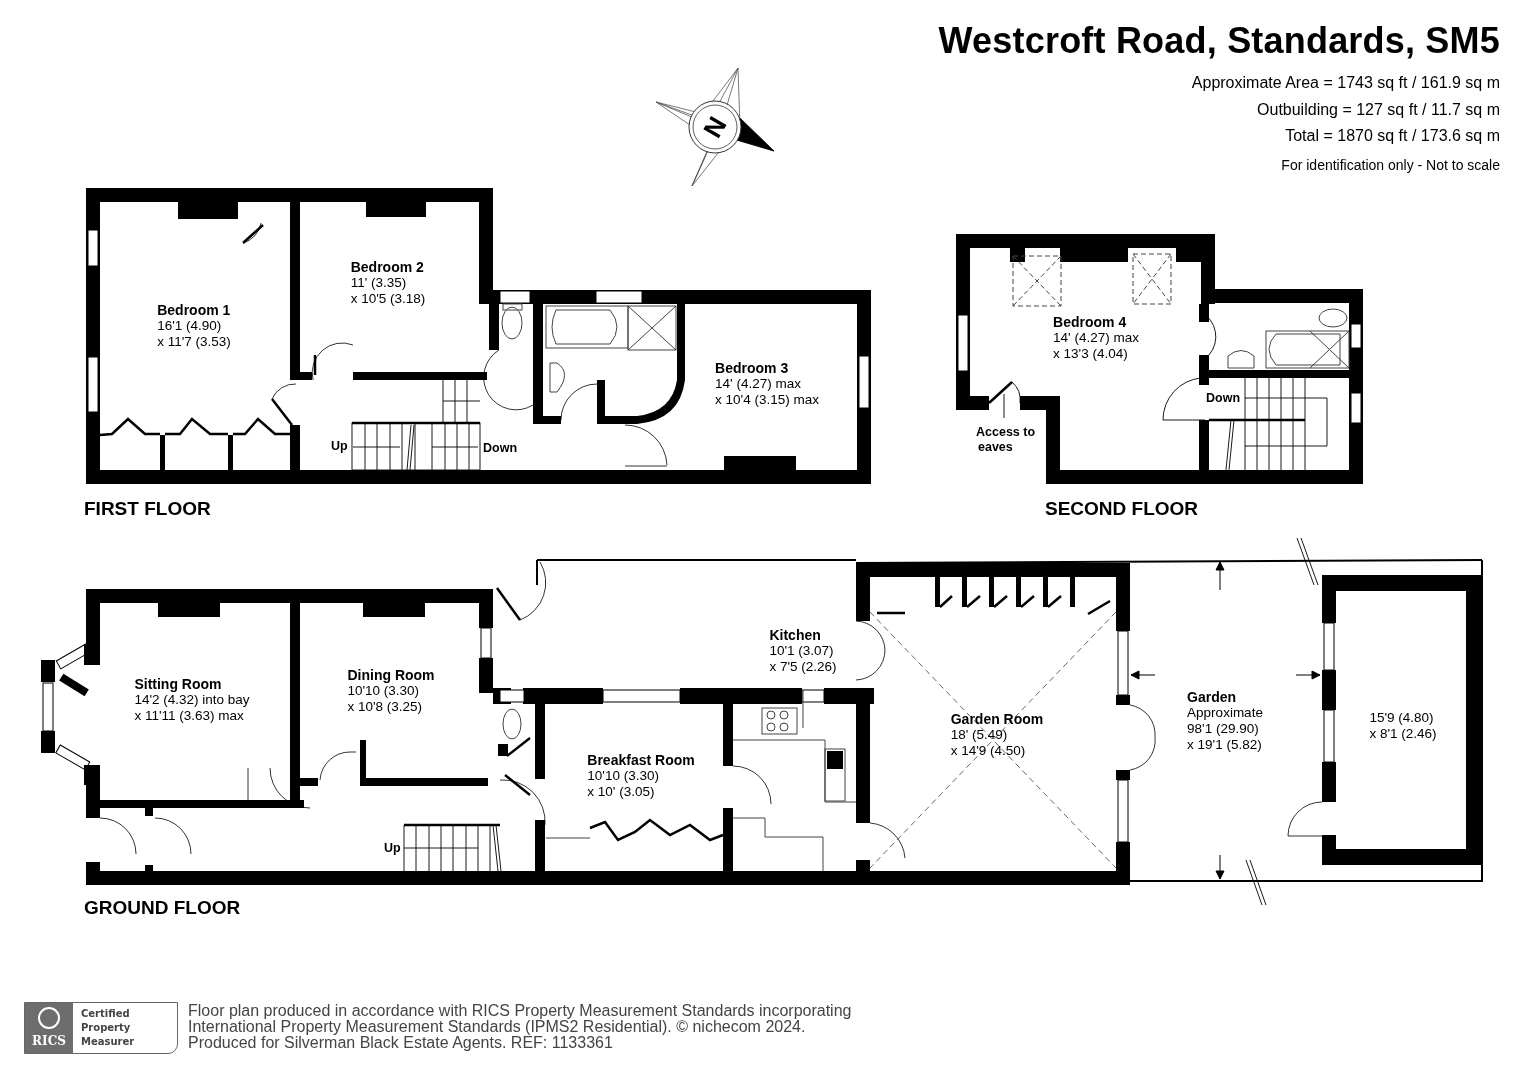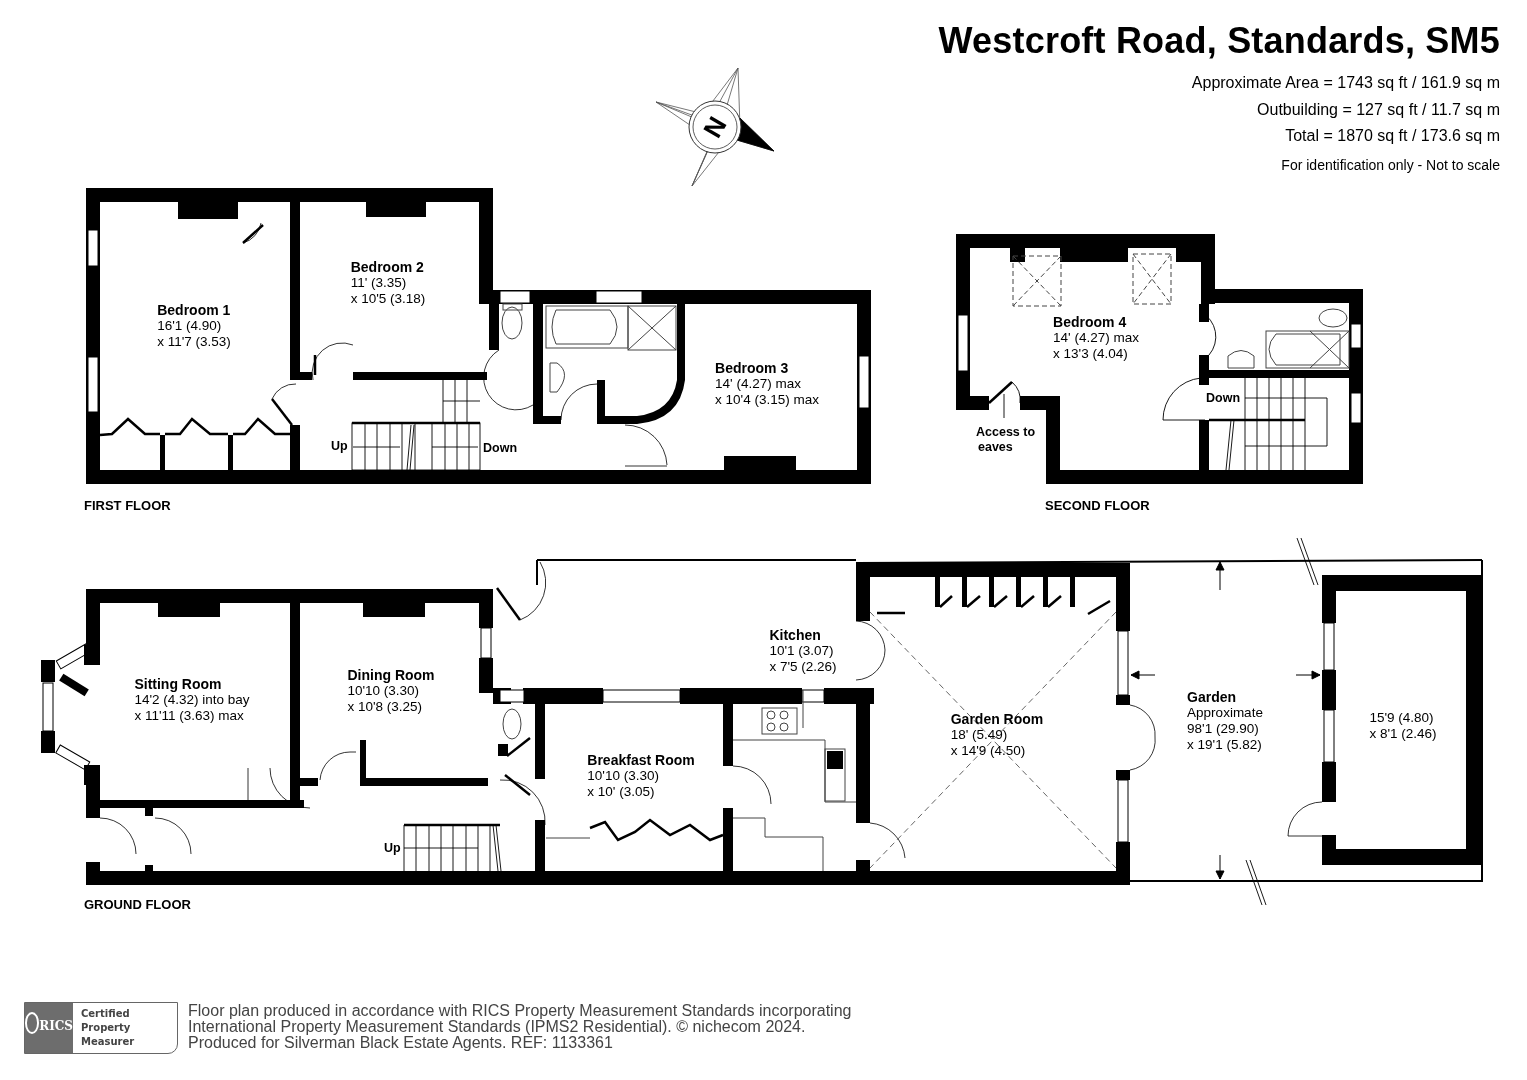--- a/index.html
+++ b/index.html
@@ -3,27 +3,27 @@
 <meta charset="utf-8">
 <style>
   html, body { margin:0; padding:0; background:#ffffff; }
   body { width:1527px; height:1080px; position:relative; overflow:hidden;
          font-family:"Liberation Sans", sans-serif; color:#000; }
   .abs { position:absolute; }
   #title { right:27px; top:20px; font-size:36px; font-weight:bold; letter-spacing:0.2px; white-space:nowrap; }
   .area-line { right:27px; font-size:16px; white-space:nowrap; }
   #area1 { top:74px; } #area2 { top:101px; } #area3 { top:127px;margin-left:36px; }
   #disclaimer { right:27px; top:157px; font-size:14px; white-space:nowrap; }
-  .floor-label { font-size:13px; font-weight:bold; white-space:nowrap; }
+  .floor-label { font-size:19px; font-weight:bold; white-space:nowrap; }
   svg#plan { position:absolute; left:0; top:0; }
   .room { position:absolute; text-align:left; font-size:13.5px; line-height:16px; white-space:nowrap; transform:translateX(-50%); }
   .room .nm { font-weight:bold; font-size:14px; }
   .small-lbl { position:absolute; font-size:12.5px; font-weight:bold; white-space:nowrap; }
   #footer-badge { left:24px; top:1002px; width:152px; height:50px; border:1.5px solid #666; border-radius:0 0 10px 0; display:flex; }
-  #rics-logo { width:48px; height:50px; background:#6d6d6d; color:#fff; display:flex; flex-direction:row; align-items:center; justify-content:flex-end; padding-bottom:5px; box-sizing:border-box; }
+  #rics-logo { width:48px; height:50px; background:#6d6d6d; color:#fff; display:flex; flex-direction:column; align-items:center; justify-content:flex-end; padding-bottom:5px; box-sizing:border-box; }
   #rics-logo .lion { width:18px; height:18px; border-radius:50%; border:2px solid #fff; margin-bottom:5px; }
   #rics-logo .txt { font-weight:bold; font-size:12px; font-family:"DejaVu Serif", serif; }
   #badge-text { padding:4px 8px; font-size:10px; font-weight:bold; line-height:14px; color:#444; font-family:"DejaVu Sans", sans-serif; }
   #footer-text { left:188px; top:1003px; font-size:16px; line-height:16px; color:#444; }
 </style>
 </head>
 <body>
 
 <div id="title" class="abs">Westcroft Road, Standards, SM5</div>
 <div id="area1" class="abs area-line">Approximate Area = 1743 sq ft / 161.9 sq m</div>

